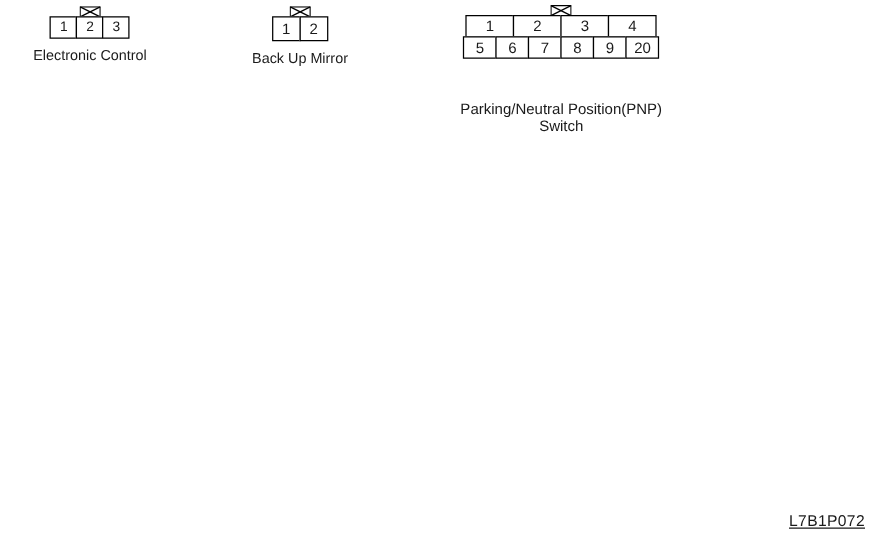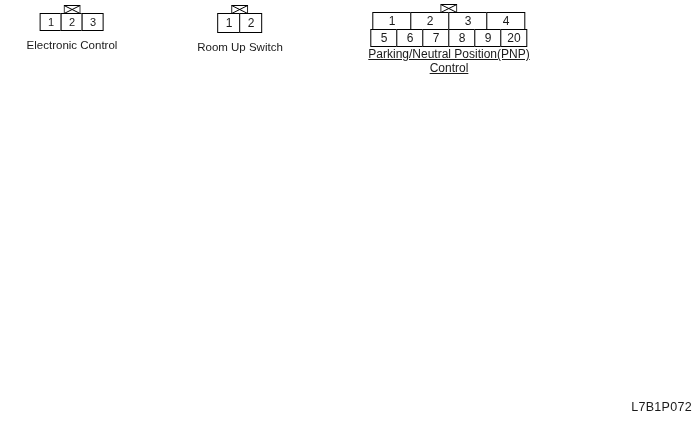--- a/index.html
+++ b/index.html
@@ -49,31 +49,31 @@
   .c3 .pinrow.first .pin  { width: 37px; height: 16px; line-height: 16px; font-size: 12px; }
   .c3 .pinrow.second .pin { width: 25px; height: 16px; line-height: 16px; font-size: 12px; }
   .connector-label {
     margin-top: 8px;
     font-size: 11.5px;
     line-height: 13px;
     text-align: center;
     white-space: nowrap;
   }
   .c3 .connector-label {
-    margin-top: 0;
+    margin-top: 33px;
     font-size: 12px;
     line-height: 14px;
-    text-decoration: underline;
   }
   .figure-code {
     position: absolute;
     right: 8px;
-    bottom: 22px;
+    bottom: 12px;
     font-size: 12.5px;
     letter-spacing: 0.3px;
+    text-decoration: underline;
   }
 </style>
 </head>
 <body>
 
 <div class="page">
 
   <div class="connector c1" style="left:72px; top:5px;">
     <span class="keyway">
       <svg width="17" height="9" viewBox="0 0 17 9">
@@ -98,21 +98,21 @@
         <rect x="0.5" y="0.5" width="16" height="8" fill="#fff" stroke="#000" stroke-width="1"></rect>
         <line x1="0.5" y1="0.5" x2="16.5" y2="8.5" stroke="#000" stroke-width="1"></line>
         <line x1="16.5" y1="0.5" x2="0.5" y2="8.5" stroke="#000" stroke-width="1"></line>
       </svg>
     </span>
     <div class="pinrow first">
       <div class="pin">1</div>
       <div class="pin">2</div>
     </div>
     <div class="connector-label">
-      <span>Room Up Switch</span>
+      <span>Back Up Mirror</span>
     </div>
   </div>
 
   <div class="connector c3" style="left:449px; top:4px;">
     <span class="keyway">
       <svg width="17" height="9" viewBox="0 0 17 9">
         <rect x="0.5" y="0.5" width="16" height="8" fill="#fff" stroke="#000" stroke-width="1"></rect>
         <line x1="0.5" y1="0.5" x2="16.5" y2="8.5" stroke="#000" stroke-width="1"></line>
         <line x1="16.5" y1="0.5" x2="0.5" y2="8.5" stroke="#000" stroke-width="1"></line>
       </svg>
@@ -126,19 +126,19 @@
     <div class="pinrow second">
       <div class="pin">5</div>
       <div class="pin">6</div>
       <div class="pin">7</div>
       <div class="pin">8</div>
       <div class="pin">9</div>
       <div class="pin">20</div>
     </div>
     <div class="connector-label">
       <span>Parking/Neutral Position(PNP)</span><br>
-      <span>Control</span>
+      <span>Switch</span>
     </div>
   </div>
 
   <div class="figure-code">L7B1P072</div>
 
 </div>
 
 </body></html>

